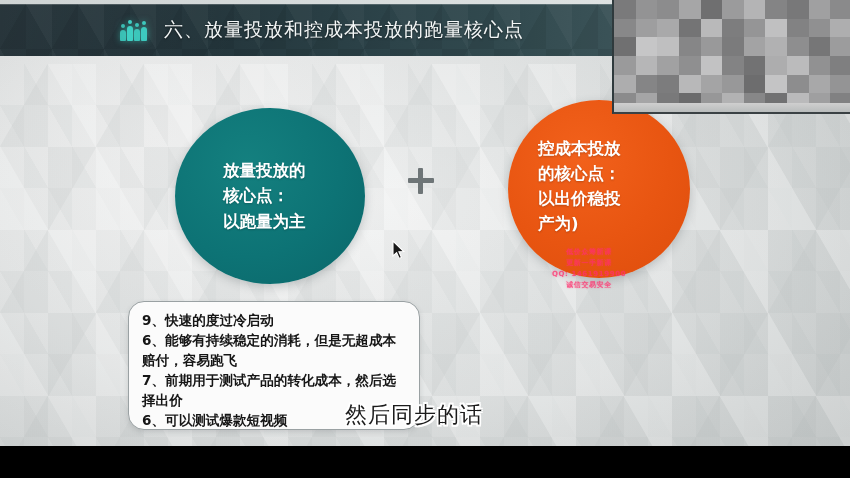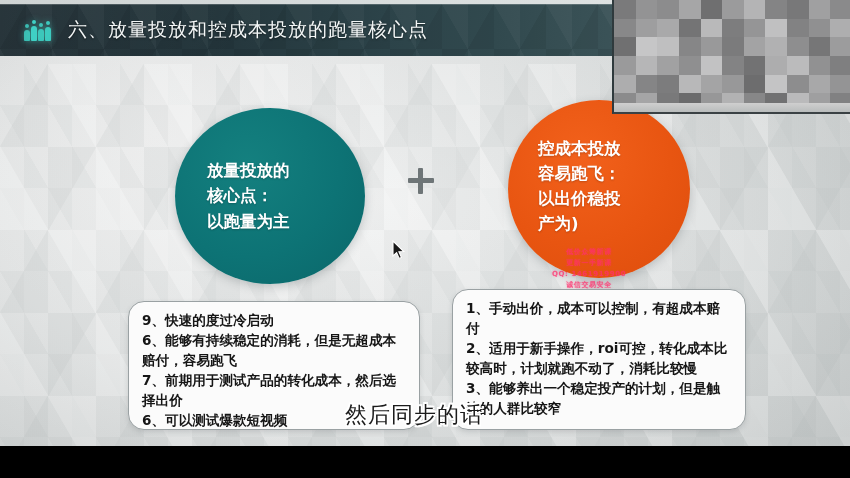--- a/index.html
+++ b/index.html
@@ -60,20 +60,21 @@
     position: absolute;
     left: 0; top: 4px;
     width: 620px;
     height: 52px;
     background:
       linear-gradient(115deg, rgba(255,255,255,.05) 0%, rgba(255,255,255,0) 40%),
       linear-gradient(90deg, #1d2b31 0%, #24363c 35%, #2c4349 62%, #31494e 80%, #3b5358 100%);
     display: flex;
     align-items: center;
     box-shadow: 0 1px 0 rgba(255,255,255,.18) inset;
+    justify-content: center;
   }
   #header-facets {
     position: absolute;
     left: 0; top: 0; width: 620px; height: 52px;
     opacity: .35;
     background-image:
       linear-gradient(60deg, rgba(255,255,255,.10) 25%, transparent 25.5%, transparent 74.5%, rgba(255,255,255,.10) 75%),
       linear-gradient(-60deg, rgba(0,0,0,.18) 25%, transparent 25.5%, transparent 74.5%, rgba(0,0,0,.18) 75%);
     background-size: 52px 90px, 52px 90px;
     background-position: 0 0, 26px 45px;
@@ -143,21 +144,21 @@
     font-weight: 700;
     text-shadow: 0 1px 2px rgba(0,0,0,.22);
     white-space: pre-line;
   }
 
   #bubble-teal {
     left: 175px; top: 108px;
     width: 190px; height: 176px;
     background: radial-gradient(circle at 38% 32%, #14807f 0%, #0d7375 55%, #0a6669 100%);
   }
-  #bubble-teal .bubble-text { margin-left: 32px; }
+  #bubble-teal .bubble-text { margin-left: 48px; }
 
   #bubble-orange {
     left: 508px; top: 100px;
     width: 182px; height: 178px;
     background: radial-gradient(circle at 40% 32%, #f2611b 0%, #e85511 55%, #dd4d0c 100%);
   }
   #bubble-orange .bubble-text { margin-left: 30px; margin-top: -6px; }
 
   
   #watermark {
@@ -297,46 +298,39 @@
     <div class="bubble" id="bubble-teal">
       <div class="bubble-text">放量投放的
 核心点：
 以跑量为主</div>
     </div>
 
     <div id="plus-sign"></div>
 
     <div class="bubble" id="bubble-orange">
       <div class="bubble-text">控成本投放
-容易跑飞：
+的核心点：
 以出价稳投
 产为)</div>
     </div>
 
     <div id="watermark">低价众筹新课
 更新一手新课
 QQ: 1461919900
 诚信交易安全</div>
 
     <div class="card" id="card-left">
       <div class="card-body">
         <p>9、快速的度过冷启动</p>
         <p>6、能够有持续稳定的消耗，但是无超成本赔付，容易跑飞</p>
         <p>7、前期用于测试产品的转化成本，然后选择出价</p>
         <p>6、可以测试爆款短视频</p>
       </div>
     </div>
 
-    <div class="card" id="card-right">
-      <div class="card-body">
-        <p>1、手动出价，成本可以控制，有超成本赔付</p>
-        <p>2、适用于新手操作，roi可控，转化成本比较高时，计划就跑不动了，消耗比较慢</p>
-        <p>3、能够养出一个稳定投产的计划，但是触达的人群比较窄</p>
-      </div>
-    </div>
 
     <div id="subtitle">然后同步的话</div>
 
     <div id="cursor">
       <svg width="14" height="20" viewBox="0 0 14 20">
         <path d="M1,1 L1,16 L4.6,12.6 L7.1,18.4 L9.4,17.4 L6.9,11.7 L11.8,11.6 Z" fill="#1a1a1a" stroke="#ffffff" stroke-width="1.1"></path>
       </svg>
     </div>
 
     <div id="webcam">

